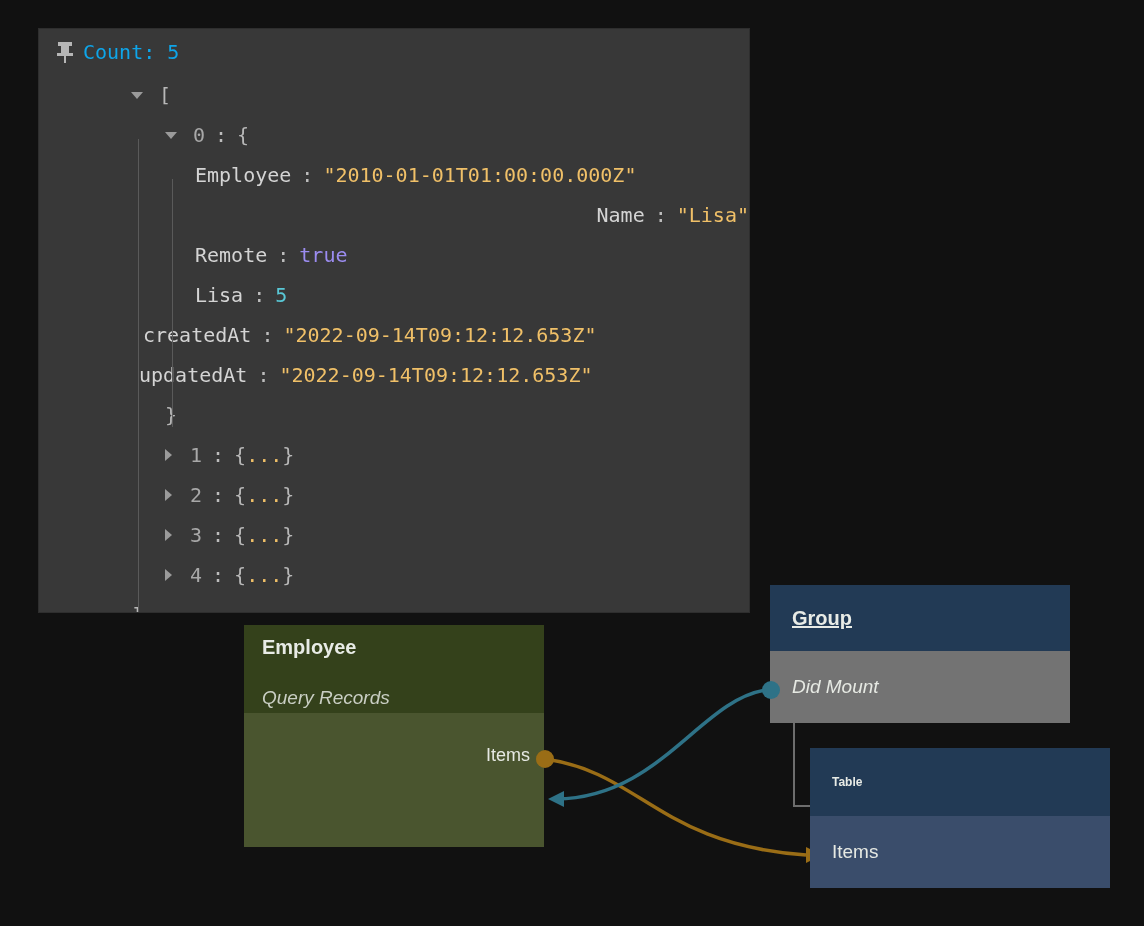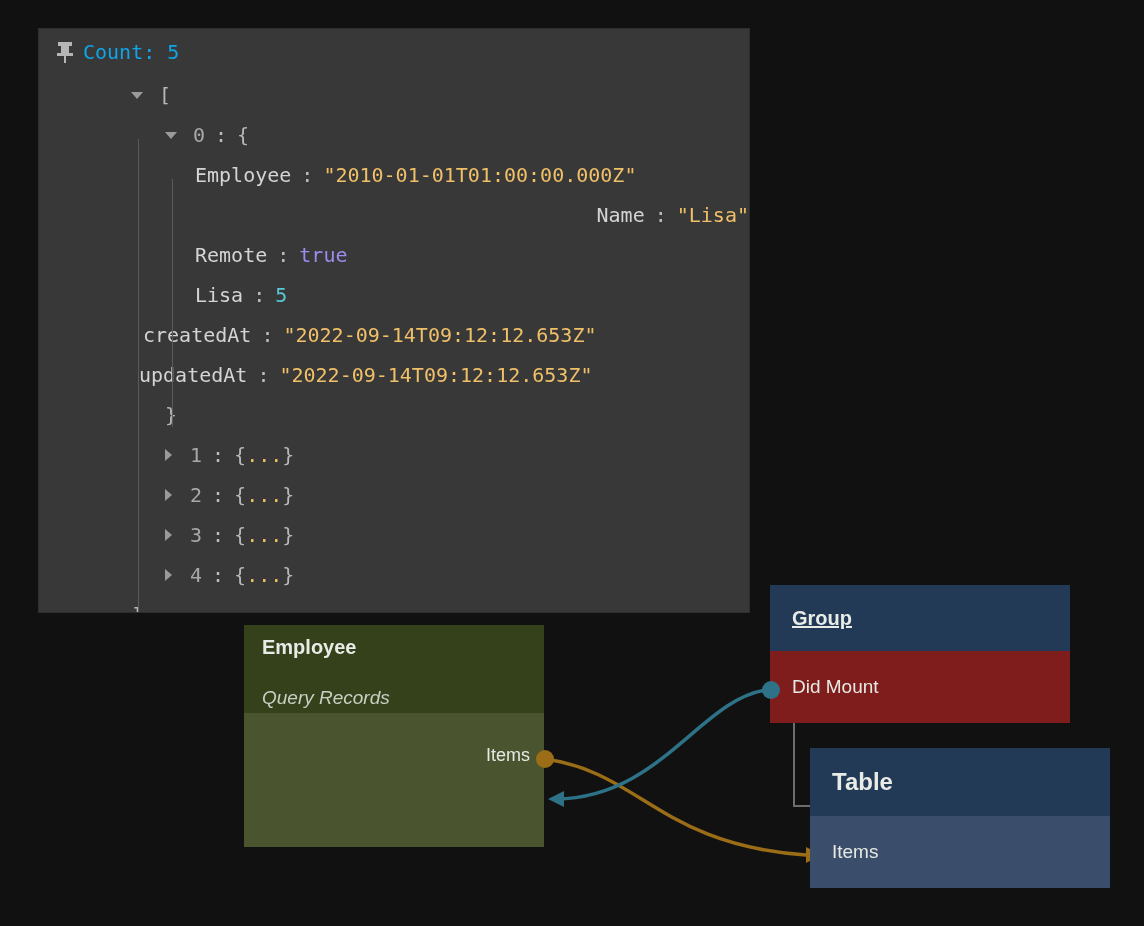--- a/index.html
+++ b/index.html
@@ -164,39 +164,40 @@
     width: 300px; height: 138px;
   }
   #node-group .node-header {
     height: 66px;
     background: #223a55;
     padding: 0 22px;
   }
   #node-group .node-title { font-size: 20px; line-height: 26px; text-decoration: underline; }
   #node-group .node-body {
     height: 72px;
-    background: #7f1d1d;
+    background: #737373;
+    font-style: italic;
   }
   #node-group .port-row {
     height: 72px;
     padding-left: 22px;
     font-size: 19px;
   }
 
   
   #node-table {
     left: 810px; top: 748px;
     width: 300px; height: 140px;
   }
   #node-table .node-header {
     height: 68px;
     background: #223a55;
     padding: 0 22px;
   }
-  #node-table .node-title { font-size: 24px; line-height: 26px; }
+  #node-table .node-title { font-size: 12px; line-height: 26px; }
   #node-table .node-body {
     height: 72px;
     background: #3a4d6b;
   }
   #node-table .port-row {
     height: 72px;
     padding-left: 22px;
     font-size: 19px;
   }
 

